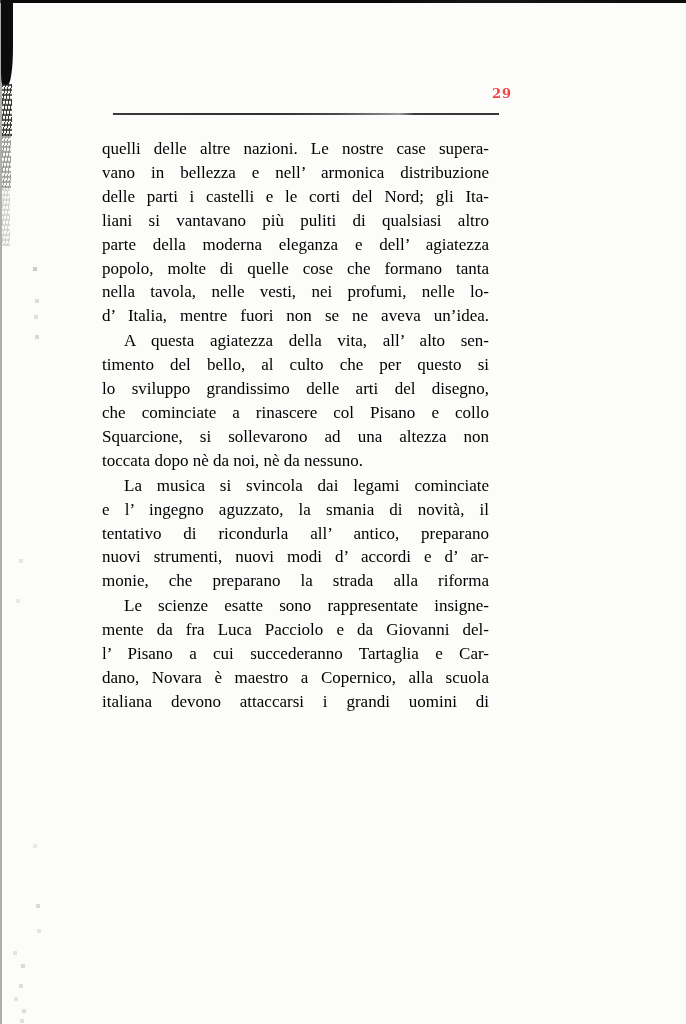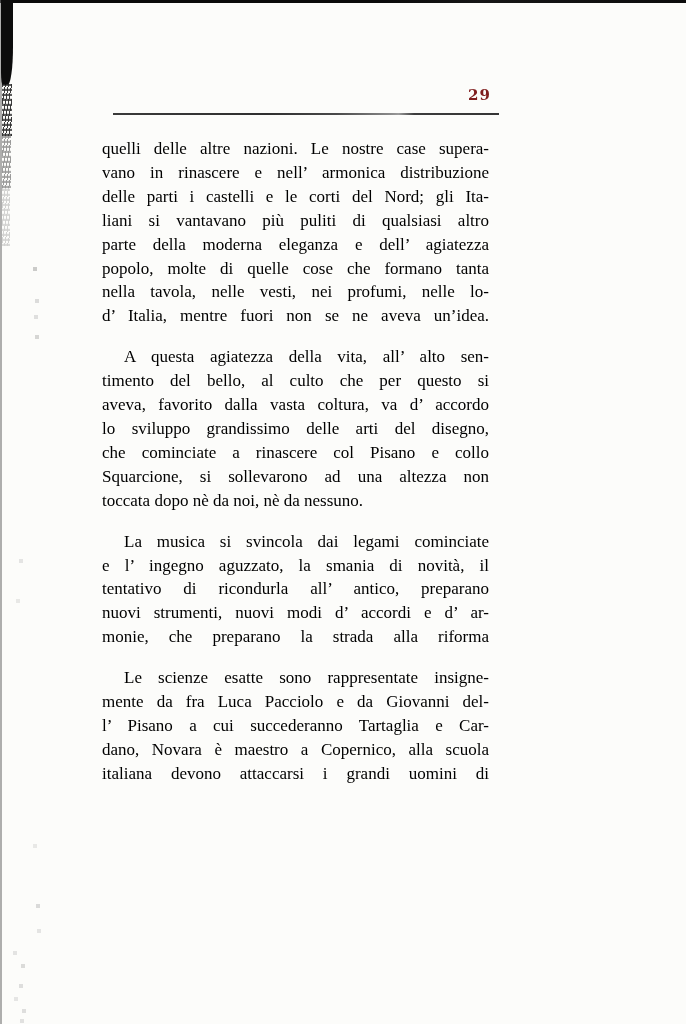--- a/index.html
+++ b/index.html
@@ -66,47 +66,47 @@
       22px 965px 0 1px rgba(120,120,120,0.25),
       20px 985px 0 1px rgba(120,120,120,0.22),
       15px 998px 0 1px rgba(130,130,130,0.18),
       23px 1010px 0 1px rgba(120,120,120,0.22),
       21px 1020px 0 1px rgba(120,120,120,0.20);
   }
 
   
   .page-number {
     position: absolute;
-    left: 468px; top: 86px;
+    left: 492px; top: 86px;
     font-family: "DejaVu Serif", serif;
     font-weight: bold;
-    font-size: 15px;
+    font-size: 13px;
     letter-spacing: 1px;
-    color: #7f1d1d;
+    color: #ef4444;
   }
   .header-rule {
     position: absolute;
     left: 113px; top: 113px;
     width: 386px; height: 2px;
     background: linear-gradient(90deg,
       #3a3a3a 0%, #2f2f2f 40%, #4a4a4a 58%,
       #8a8a8a 72%, #9a9a9a 74%, #3c3c3c 78%, #353535 100%);
   }
 
   
   .page-text {
     position: absolute;
     left: 102px; top: 137px;
     width: 387px;
     color: #000000;
     font-size: 17px;
     line-height: 23.9px;
   }
   .para { margin: 0; }
-  .para + .para { margin-top: 17px; }
+  .para + .para { margin-top: 1px; }
   .ln {
     text-align: justify;
     text-align-last: justify;
   }
   .ln.flush { text-align-last: left; }
   .ln.ind { text-indent: 22px; }
 </style>
 </head>
 <body>
 
@@ -118,33 +118,32 @@
 <div class="bind-fade f3"></div>
 <div class="speckles"></div>
 
 <div class="page-number">29</div>
 <div class="header-rule"></div>
 
 <div class="page-text">
 
   <div class="para">
     <div class="ln">quelli delle altre nazioni. Le nostre case supera-</div>
-    <div class="ln">vano in rinascere e nell’ armonica distribuzione</div>
+    <div class="ln">vano in bellezza e nell’ armonica distribuzione</div>
     <div class="ln">delle parti i castelli e le corti del Nord; gli Ita-</div>
     <div class="ln">liani si vantavano più puliti di qualsiasi altro</div>
     <div class="ln">parte della moderna eleganza e dell’ agiatezza</div>
     <div class="ln">popolo, molte di quelle cose che formano tanta</div>
     <div class="ln">nella tavola, nelle vesti, nei profumi, nelle lo-</div>
     <div class="ln">d’ Italia, mentre fuori non se ne aveva un’idea.</div>
   </div>
 
   <div class="para">
     <div class="ln ind">A questa agiatezza della vita, all’ alto sen-</div>
     <div class="ln">timento del bello, al culto che per questo si</div>
-    <div class="ln">aveva, favorito dalla vasta coltura, va d’ accordo</div>
     <div class="ln">lo sviluppo grandissimo delle arti del disegno,</div>
     <div class="ln">che cominciate a rinascere col Pisano e collo</div>
     <div class="ln">Squarcione, si sollevarono ad una altezza non</div>
     <div class="ln flush">toccata dopo nè da noi, nè da nessuno.</div>
   </div>
 
   <div class="para">
     <div class="ln ind">La musica si svincola dai legami cominciate</div>
     <div class="ln">e l’ ingegno aguzzato, la smania di novità, il</div>
     <div class="ln">tentativo di ricondurla all’ antico, preparano</div>

